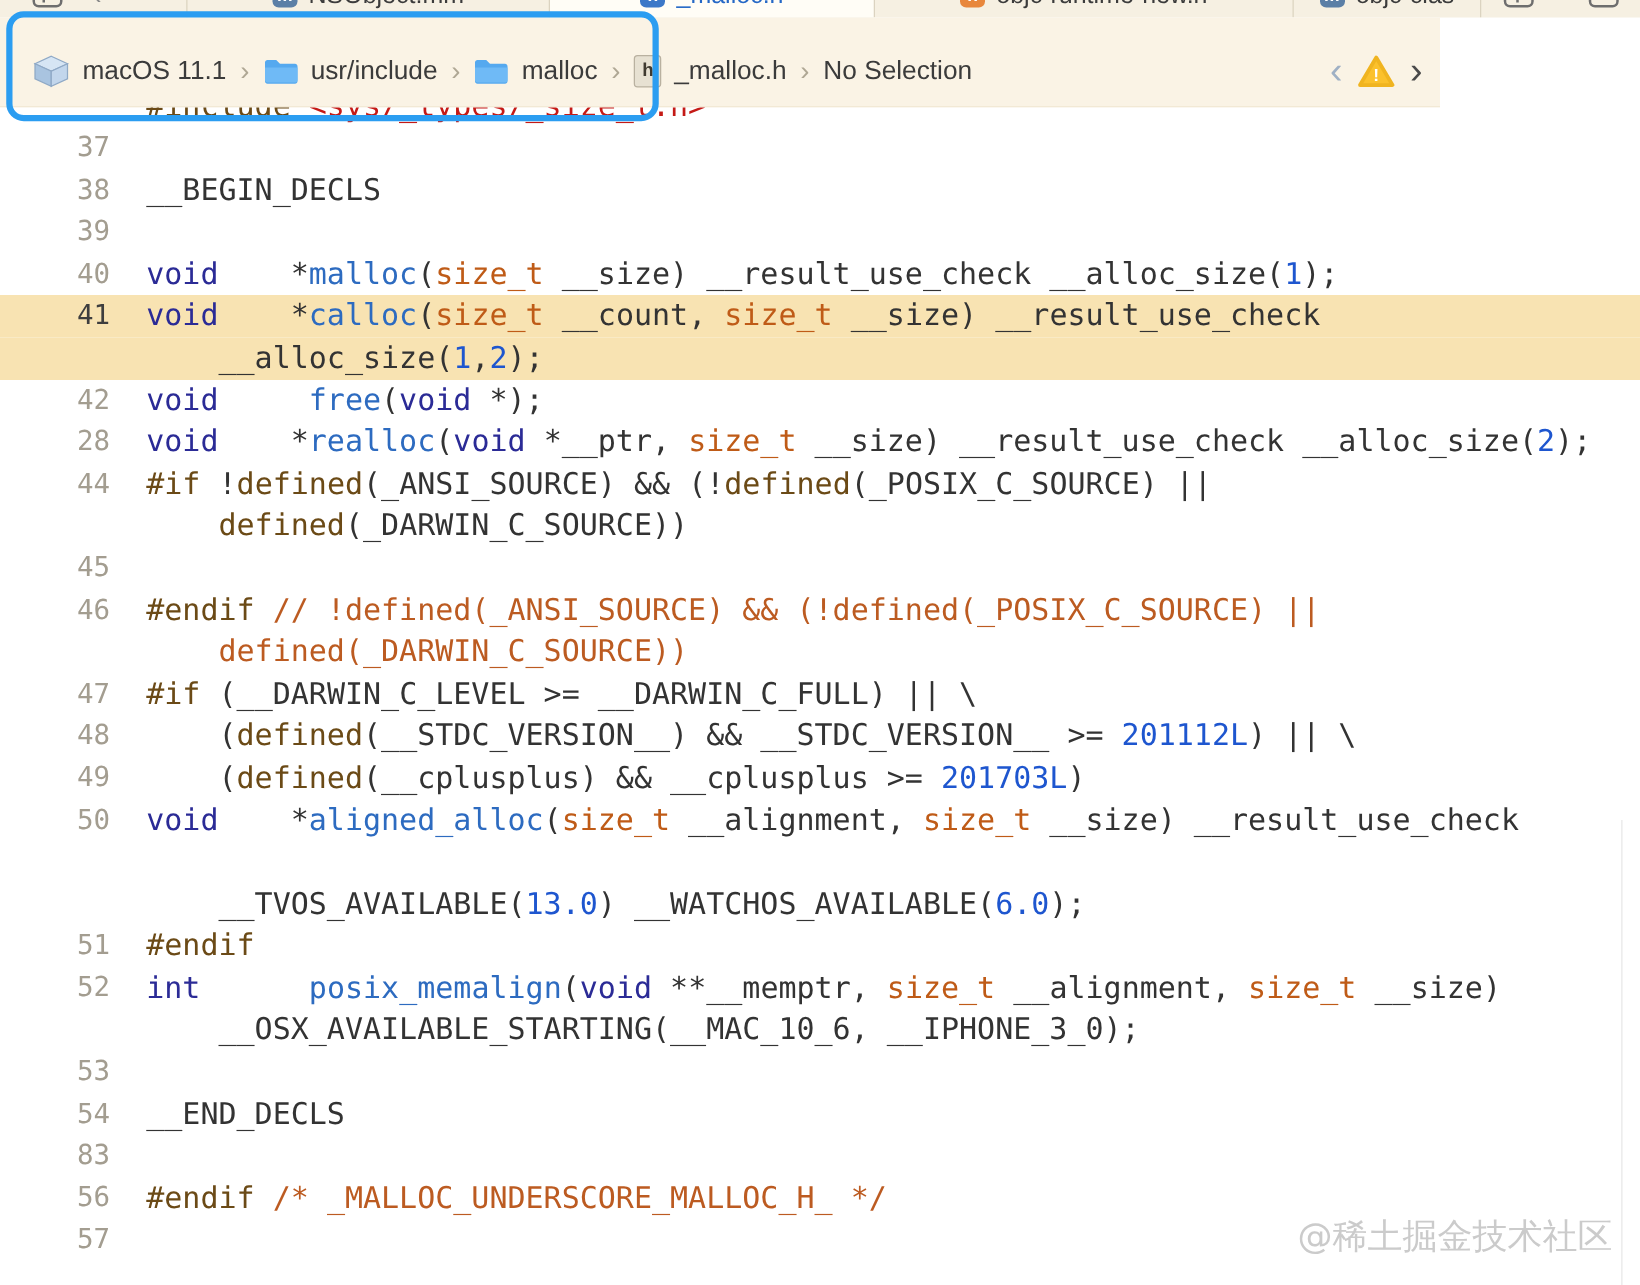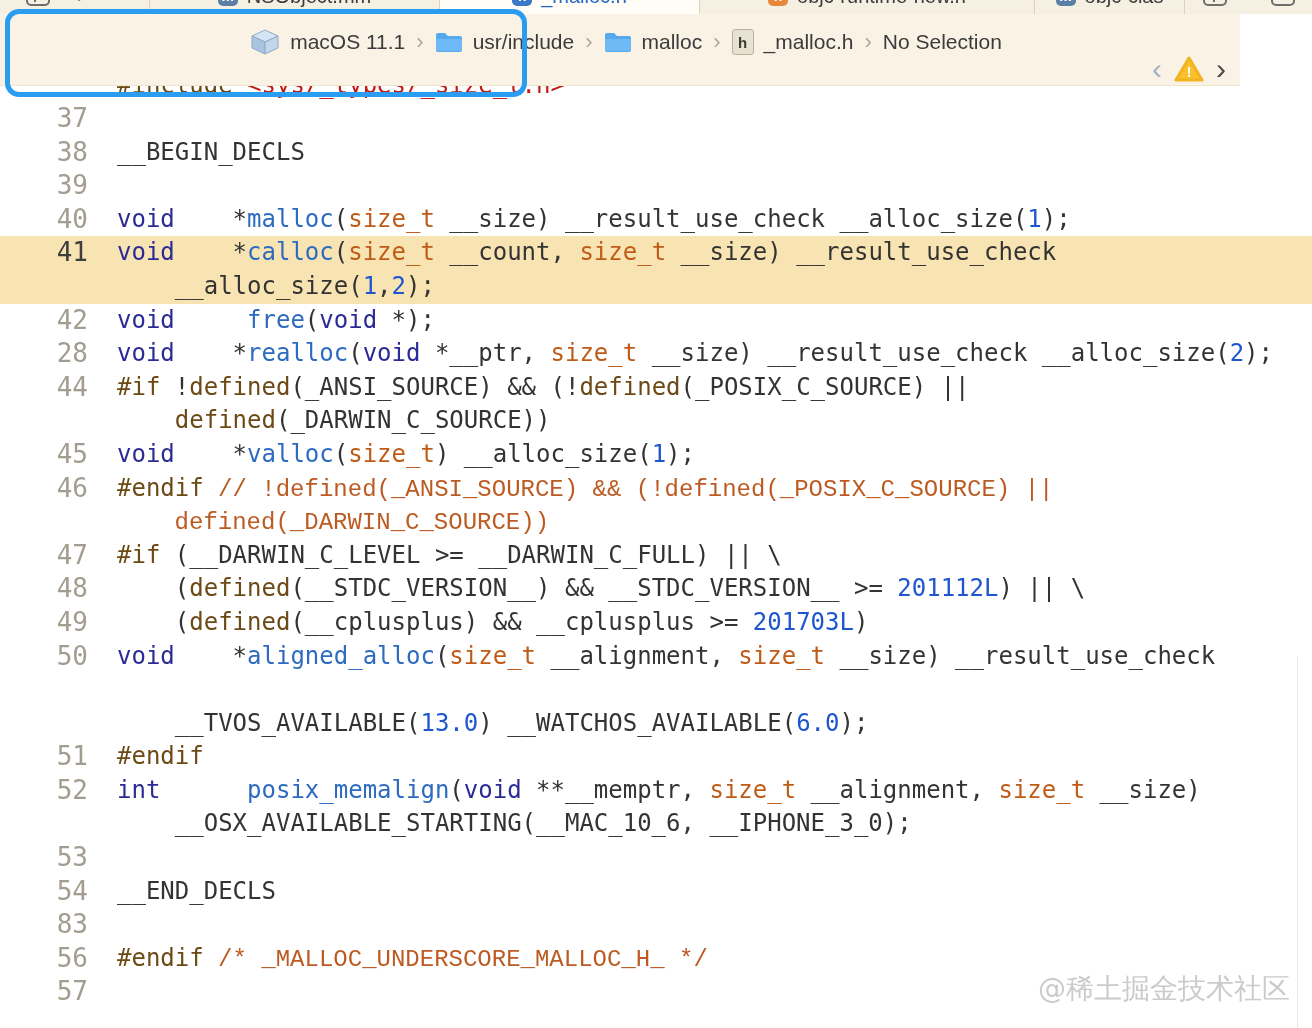--- a/index.html
+++ b/index.html
@@ -34,23 +34,23 @@
     flex:0 0 auto;
   }
   .icon-box { width:24px; height:20px; border:2px solid #6E6E6E; border-radius:5px; position:relative; box-sizing:border-box; }
   .icon-box.pane::before { content:""; position:absolute; top:2px; bottom:2px; left:6px; width:2px; background:#6E6E6E; }
   .icon-box.split::before { content:""; position:absolute; top:2px; bottom:2px; left:8px; width:2px; background:#6E6E6E; }
   .icon-box.add::after { content:"+"; position:absolute; left:0; right:0; top:-3px; text-align:center; font-size:16px; color:#6E6E6E; }
   .mini-chev { font-size:22px; color:#8A8A8A; }
 
   
   .jumpbar {
-    position:absolute; top:14px; left:0; width:1240px; height:72px;
+    position:absolute; top:14px; left:0; width:1152px; height:72px;
     background:var(--jumpbar_bg); border-bottom:1px solid #EFE6D0;
-    display:flex; align-items:center; padding:14px 14px 0 26px; box-sizing:border-box;flex-direction:column;
+    display:flex; align-items:center; padding:14px 14px 0 26px; box-sizing:border-box;
   }
   .crumbs { display:flex; align-items:center; gap:10px; font-size:21px; color:#3B3B3B; }
   .crumb { background:none; border:none; padding:0; margin:0; font:inherit; color:inherit; cursor:default; }
   .sep { color:#AFA794; font-size:22px; padding:0 1px; }
   .sdkicon, .foldericon { display:inline-flex; align-items:center; }
   .hbadge {
     width:22px; height:26px; border-radius:3px; background:#E7E1D2; border:1.5px solid #B9B1A0;
     display:inline-flex; align-items:center; justify-content:center;
     font-size:15px; font-weight:bold; color:#3F3A30; box-sizing:border-box;
   }
@@ -63,32 +63,32 @@
   
   .code-area {
     position:absolute; top:86px; left:0; width:1312px; bottom:0;
     background:#ffffff; font-family:"DejaVu Sans Mono", monospace; font-size:24px;
   }
   #partial-row { height:16px; overflow:hidden; }
   #partial-row .code-row { margin-top:-17px; }
   .code-row { display:flex; height:33.6px; line-height:33.6px; }
   .gutter {
     flex:0 0 88px; width:88px; text-align:right; color:#A39D90;
-    font-size:26px; line-height:33.6px;
+    font-size:22px; line-height:33.6px;
   }
   .line { padding-left:29px; white-space:pre; }
   .hl { background:var(--highlight_line); }
   .hl .gutter { color:#3E3E3E; }
   .tk-p { color:var(--plain); }
   .tk-k { color:var(--keyword); }
   .tk-f { color:var(--function); }
   .tk-t { color:var(--type);margin-top:36px; }
   .tk-n { color:var(--number); }
   .tk-d { color:var(--preproc); }
-  .tk-c { color:var(--comment);font-family:Liberation Mono, monospace; }
+  .tk-c { color:var(--comment); }
   .tk-s { color:var(--string); }
 
   
   .scroll-track { position:absolute; right:0; top:570px; bottom:0; width:14px; border-left:1px solid #E8E8E8; }
 
   
   .watermark {
     position:absolute; right:22px; bottom:20px; color:#CBCBCB; font-size:28px;
     font-family:"DejaVu Sans", sans-serif;
   }
@@ -234,21 +234,20 @@
       <div class="code-row">
         <span class="gutter">44</span>
         <span class="line"><span class="tk-d">#if</span><span class="tk-p"> !</span><span class="tk-d">defined</span><span class="tk-p">(_ANSI_SOURCE) &amp;&amp; (!</span><span class="tk-d">defined</span><span class="tk-p">(_POSIX_C_SOURCE) ||</span></span>
       </div>
       <div class="code-row">
         <span class="gutter"></span>
         <span class="line"><span class="tk-p">    </span><span class="tk-d">defined</span><span class="tk-p">(_DARWIN_C_SOURCE))</span></span>
       </div>
       <div class="code-row">
         <span class="gutter">45</span>
-        <span class="line"><span class="tk-k">void</span><span class="tk-p">    *</span><span class="tk-f">valloc</span><span class="tk-p">(</span><span class="tk-t">size_t</span><span class="tk-p">) __alloc_size(</span><span class="tk-n">1</span><span class="tk-p">);</span></span>
       </div>
       <div class="code-row">
         <span class="gutter">46</span>
         <span class="line"><span class="tk-d">#endif</span><span class="tk-c"> // !defined(_ANSI_SOURCE) &amp;&amp; (!defined(_POSIX_C_SOURCE) ||</span></span>
       </div>
       <div class="code-row">
         <span class="gutter"></span>
         <span class="line"><span class="tk-c">    defined(_DARWIN_C_SOURCE))</span></span>
       </div>
       <div class="code-row">

